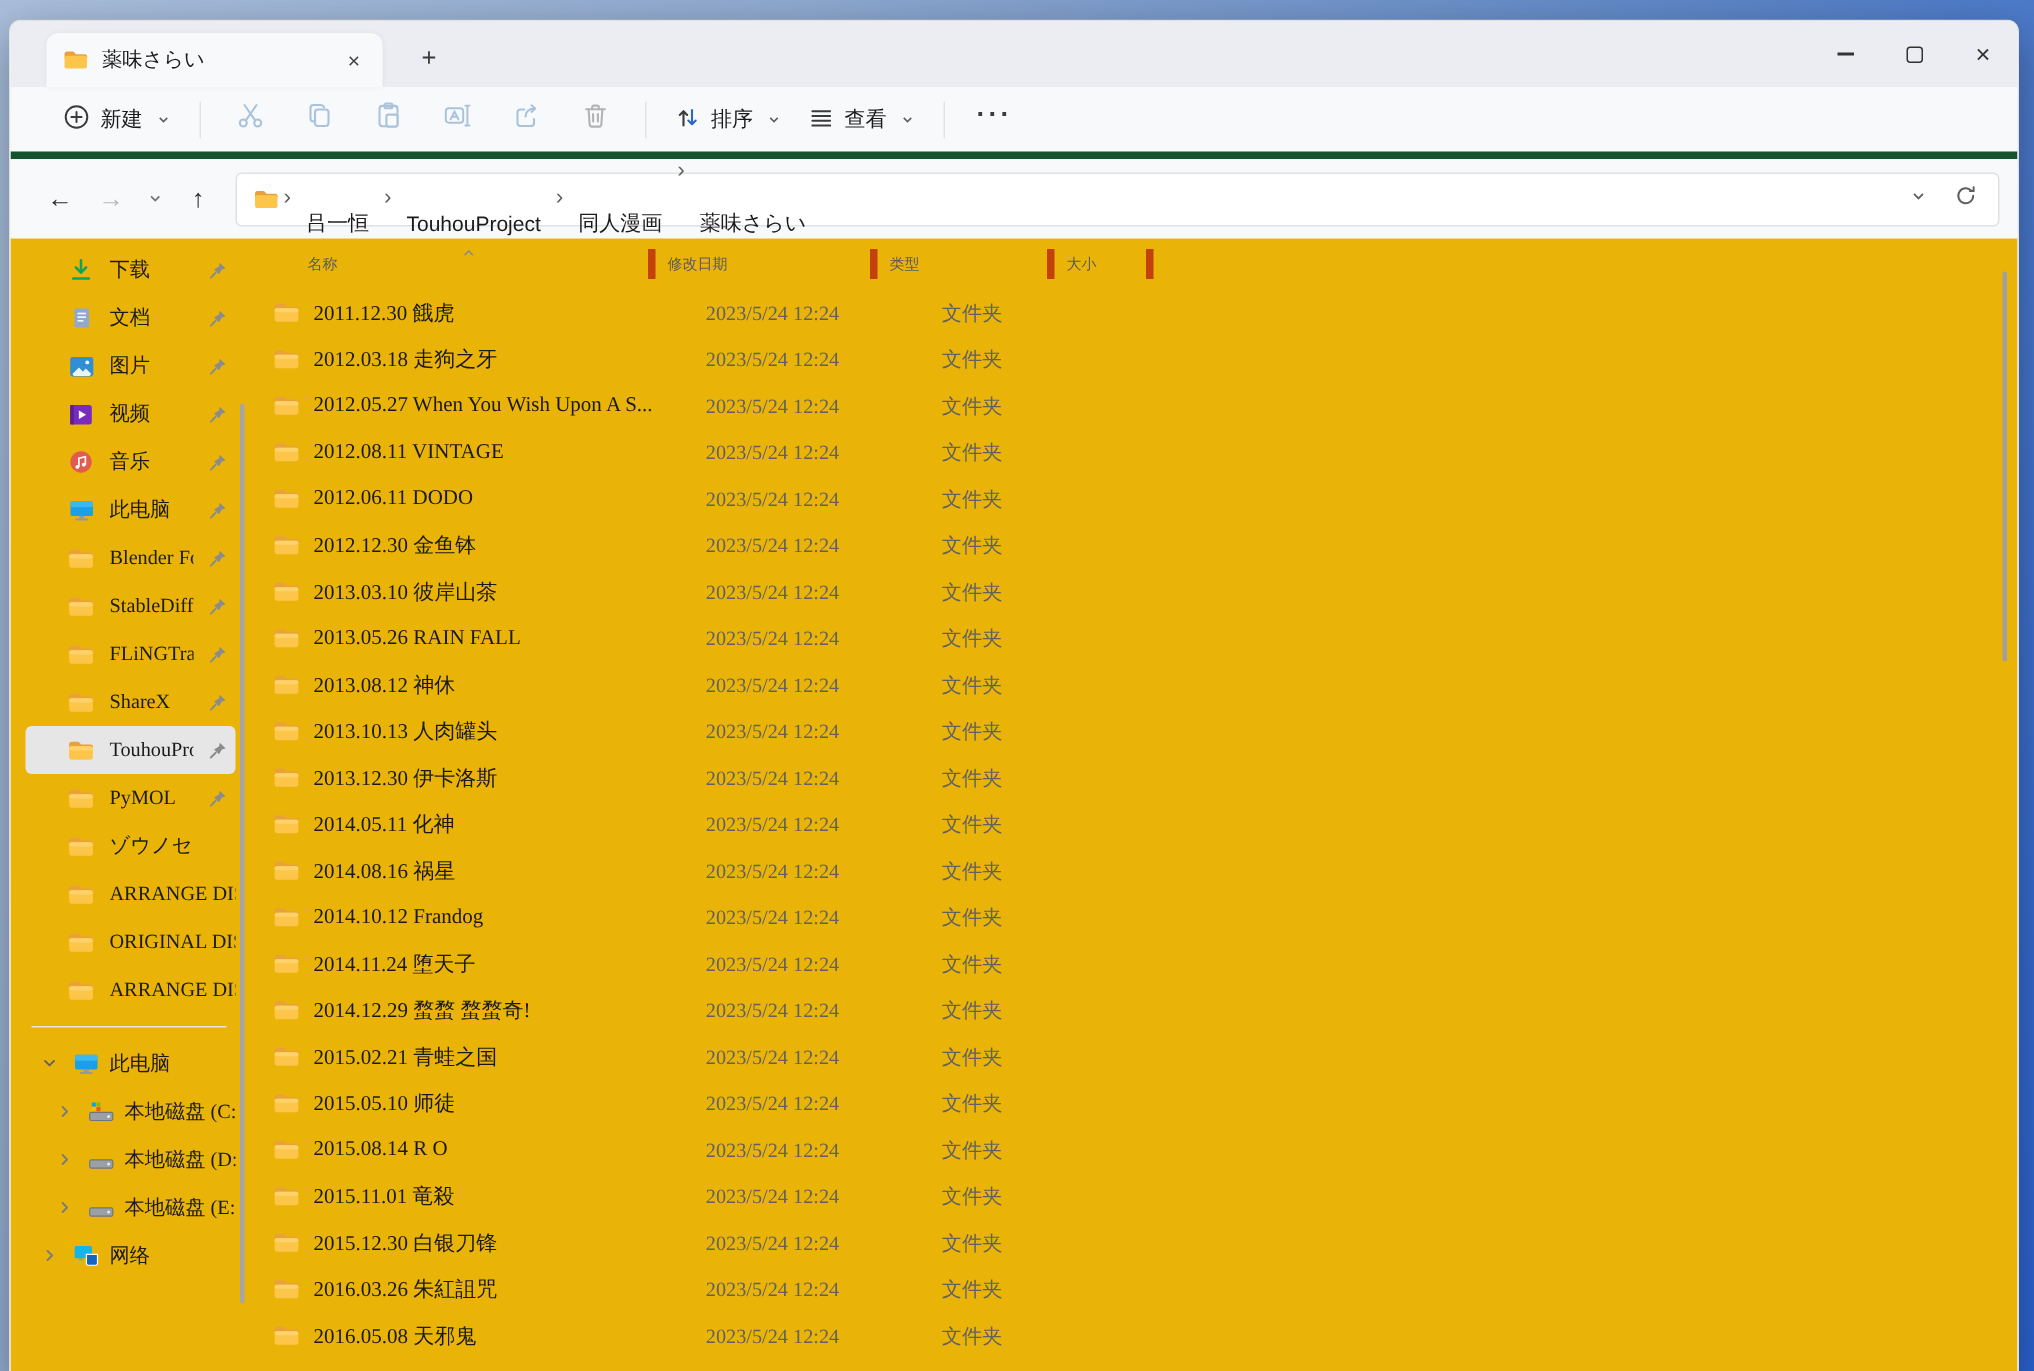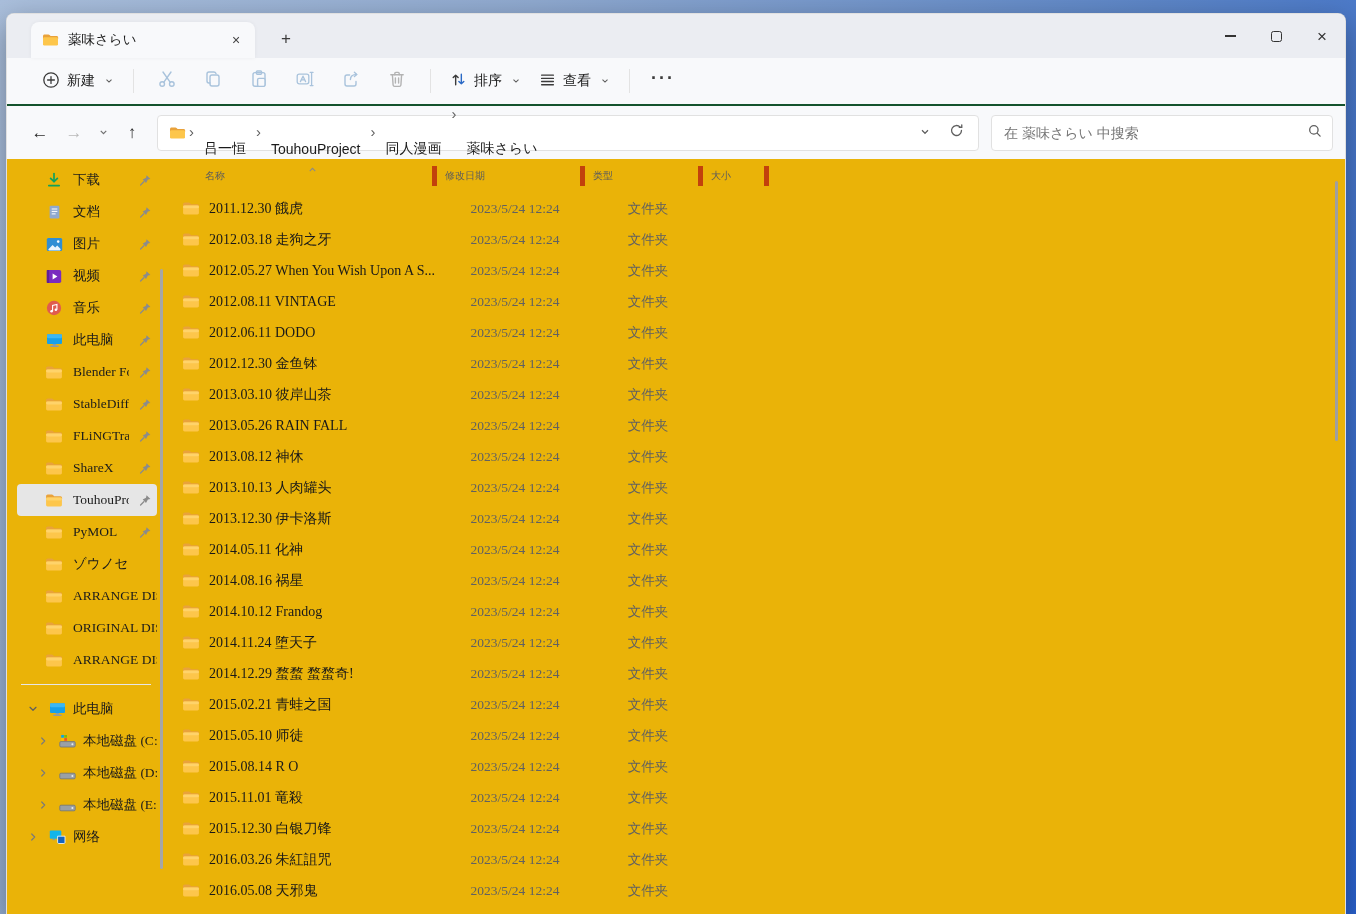--- a/index.html
+++ b/index.html
@@ -21,21 +21,21 @@
     font-size:14px; color:#444; border-radius:4px; }
   .newtab { width:30px; height:30px; margin:0 0 4px 16px; display:flex; align-items:center; justify-content:center;
     font-size:17px; color:#3b3b3b; border-radius:4px; }
   .wctrls { position:absolute; right:0; top:0; height:44px; display:flex; }
   .wctrl { width:46px; height:44px; display:flex; align-items:center; justify-content:center; color:#333; }
   .ic-min { width:11px; height:1.4px; background:#333; }
   .ic-max { width:11px; height:11px; border:1.2px solid #333; border-radius:2.5px; }
   .ic-close { font-size:17px; line-height:1; }
 
   
-  .toolbar { height:48px; background:#f8f9fb; border-bottom:2px solid #14532d; display:flex; align-items:center;
+  .toolbar { height:48px; background:#f8f9fb; border-bottom:5px solid #14532d; display:flex; align-items:center;
     padding-left:26px; flex-shrink:0; }
   .tbtn { display:flex; align-items:center; gap:7px; padding:6px 9px; border-radius:4px; color:#1b1b1b; font-size:14px; }
   .cmd { width:46px; height:36px; display:flex; align-items:center; justify-content:center; border-radius:4px; }
   .tdiv { width:1px; height:24px; background:#e3e3e3; margin:0 10px; }
   .chev-s { margin-left:2px; display:flex; }
   .dots { font-size:18px; letter-spacing:2px; color:#3b3b3b; font-weight:bold; line-height:0; padding-bottom:7px; }
 
   
   .addr { height:53px; background:#f8f9fb; display:flex; align-items:center; padding:0 12px 0 16px; flex-shrink:0; }
   .nav { width:34px; height:34px; display:flex; align-items:center; justify-content:center; font-size:17px; border-radius:4px; }
@@ -259,27 +259,20 @@
       <span class="crumb-extra">
         <span><svg width="12" height="12" viewBox="0 0 14 14" fill="none" stroke="#5f5f5f" stroke-width="1.4">
               <path d="M3.5 5 7 8.5 10.5 5"></path>
             </svg></span>
         <span><svg width="15" height="15" viewBox="0 0 16 16" fill="none" stroke="#5f5f5f" stroke-width="1.4" stroke-linecap="round">
               <path d="M13.3 8A5.3 5.3 0 1 1 11.8 4.3"></path>
               <path d="M13.6 1.9v2.7h-2.7"></path>
             </svg></span>
       </span>
     </div>
-    <div class="searchbox">
-      <input type="text" placeholder="在 薬味さらい 中搜索" style="">
-      <span><svg width="14" height="14" viewBox="0 0 15 15" fill="none" stroke="#5f5f5f" stroke-width="1.4" stroke-linecap="round">
-            <circle cx="6.3" cy="6.3" r="4.5"></circle>
-            <path d="M9.8 9.8 13 13"></path>
-          </svg></span>
-    </div>
   </div>
 
   <div class="main">
     <div class="sidebar">
       <div>
         <div class="qitem">
             <span class="icon16">
               <svg width="16" height="16" viewBox="0 0 16 16" fill="none" stroke="#12a15c" stroke-width="1.7" stroke-linecap="round" stroke-linejoin="round">
                 <path d="M8 1.5v8"></path>
                 <path d="M4.6 6.3 8 9.7l3.4-3.4"></path>

